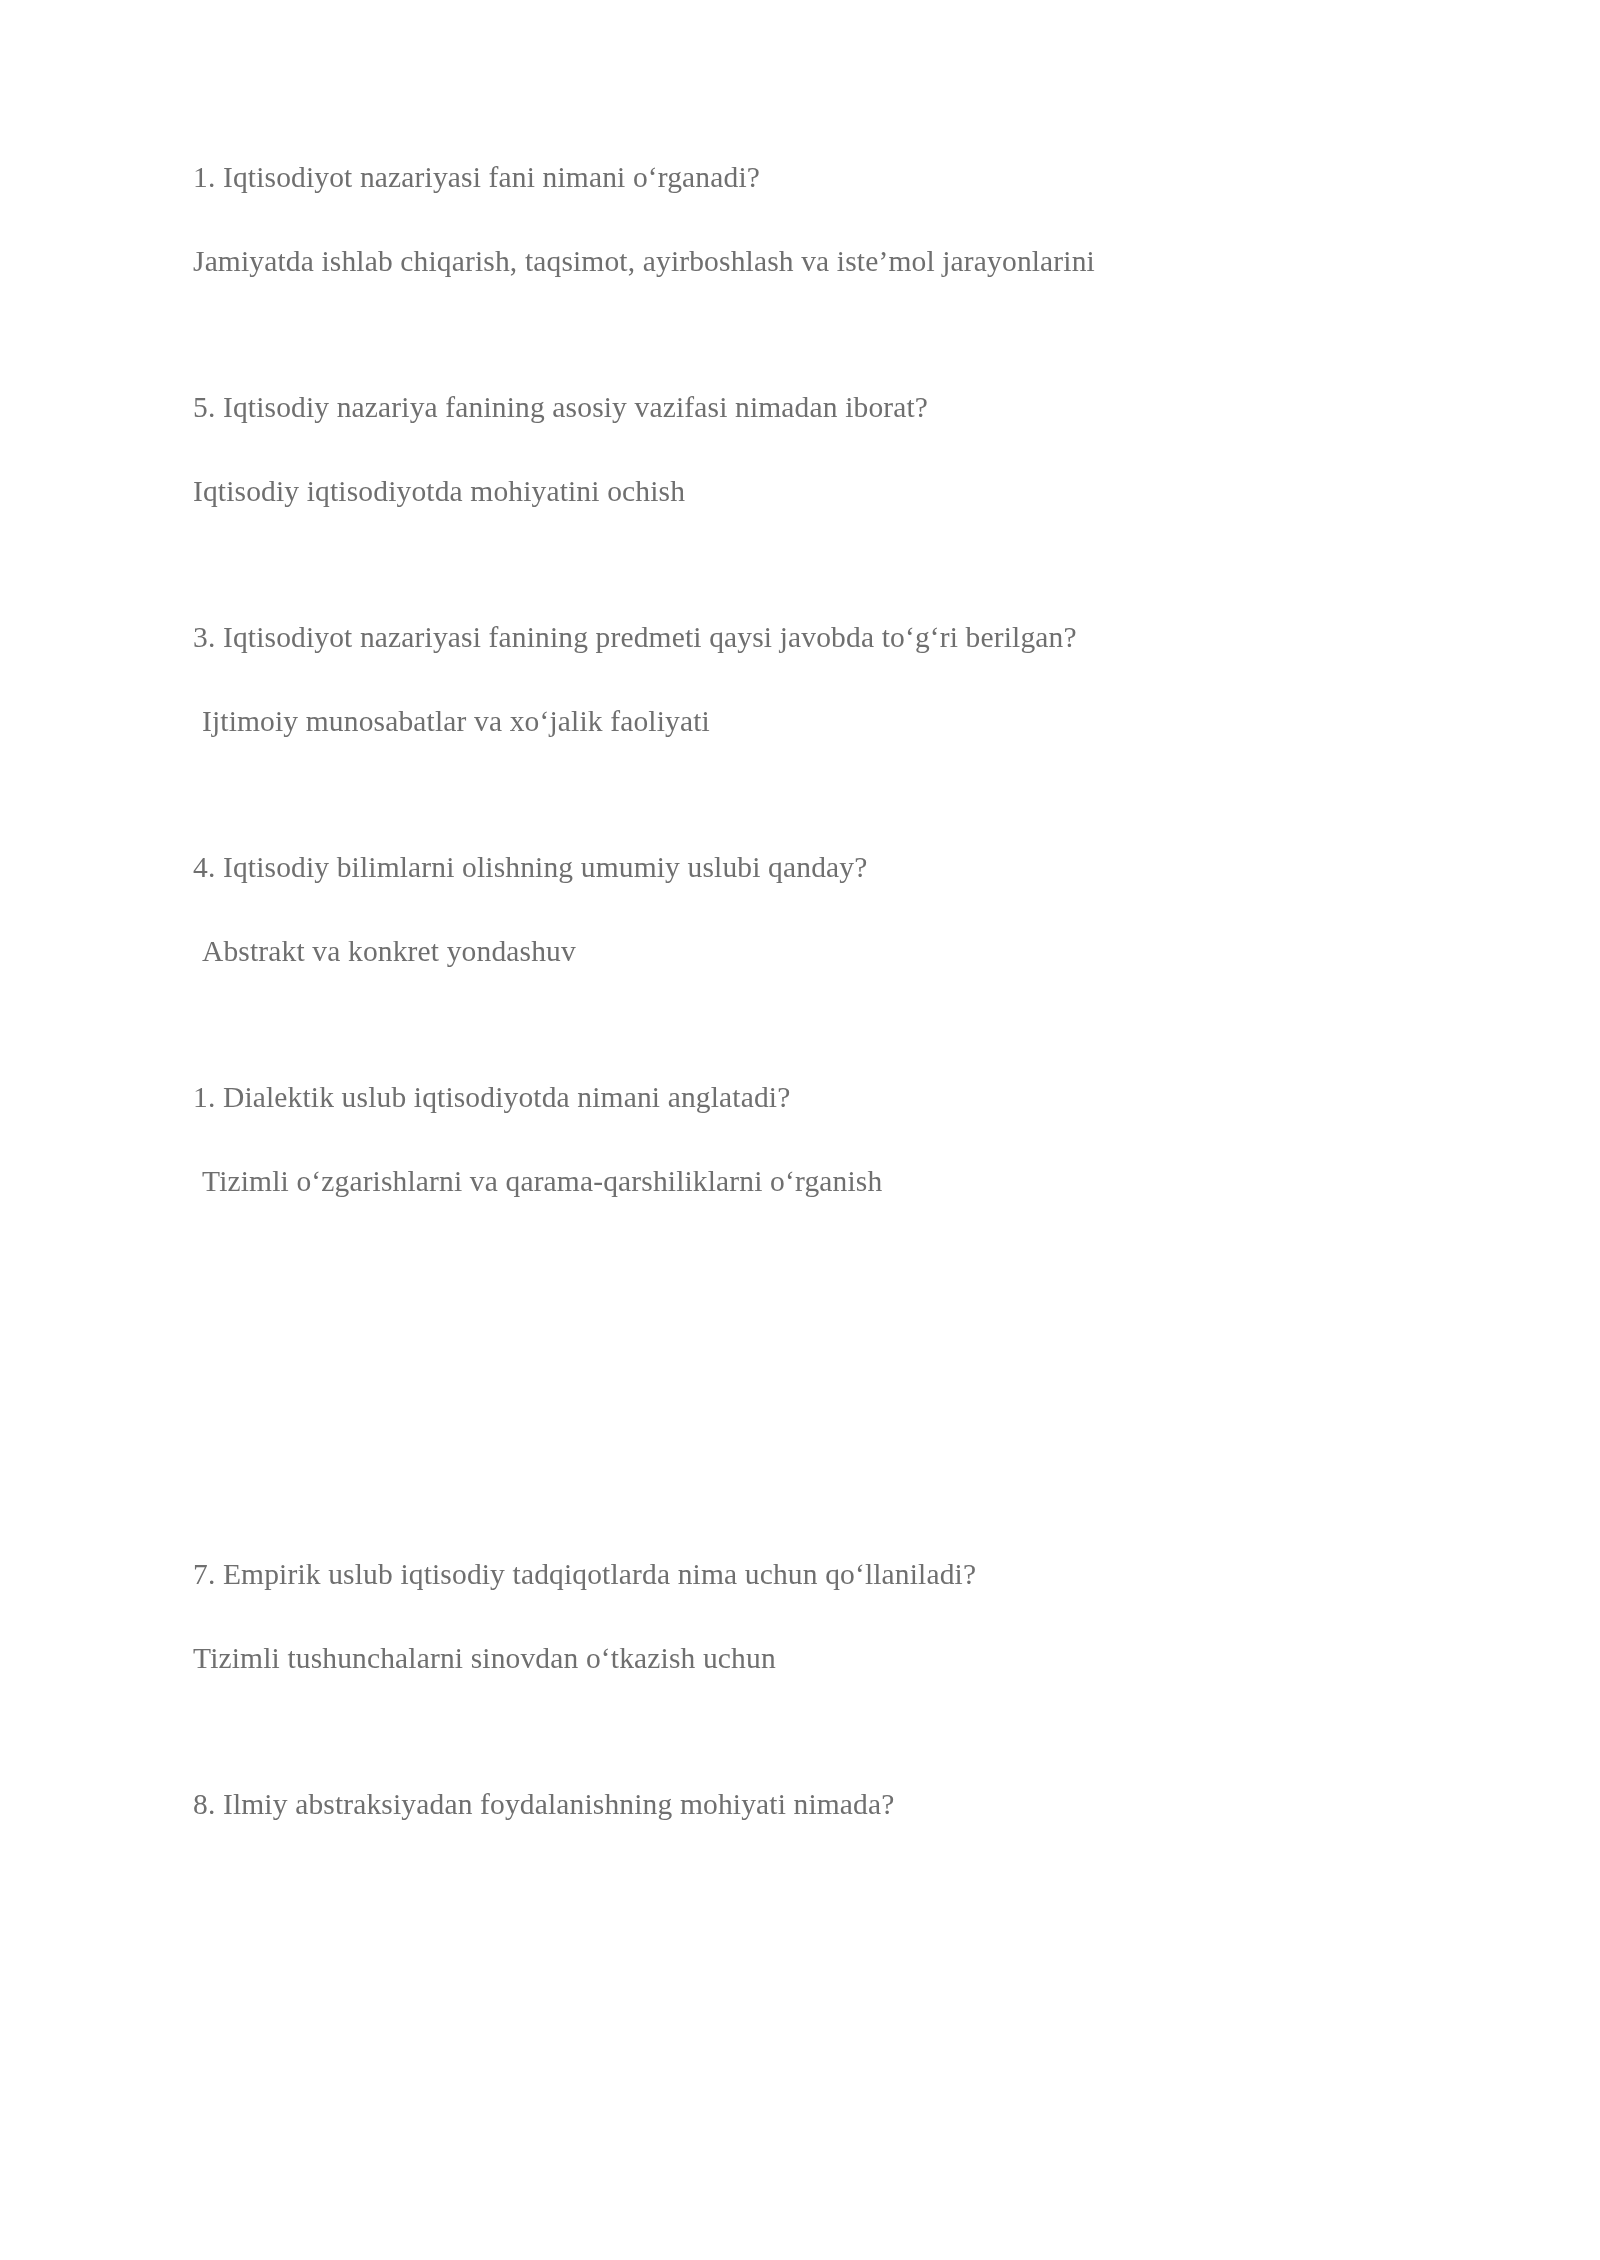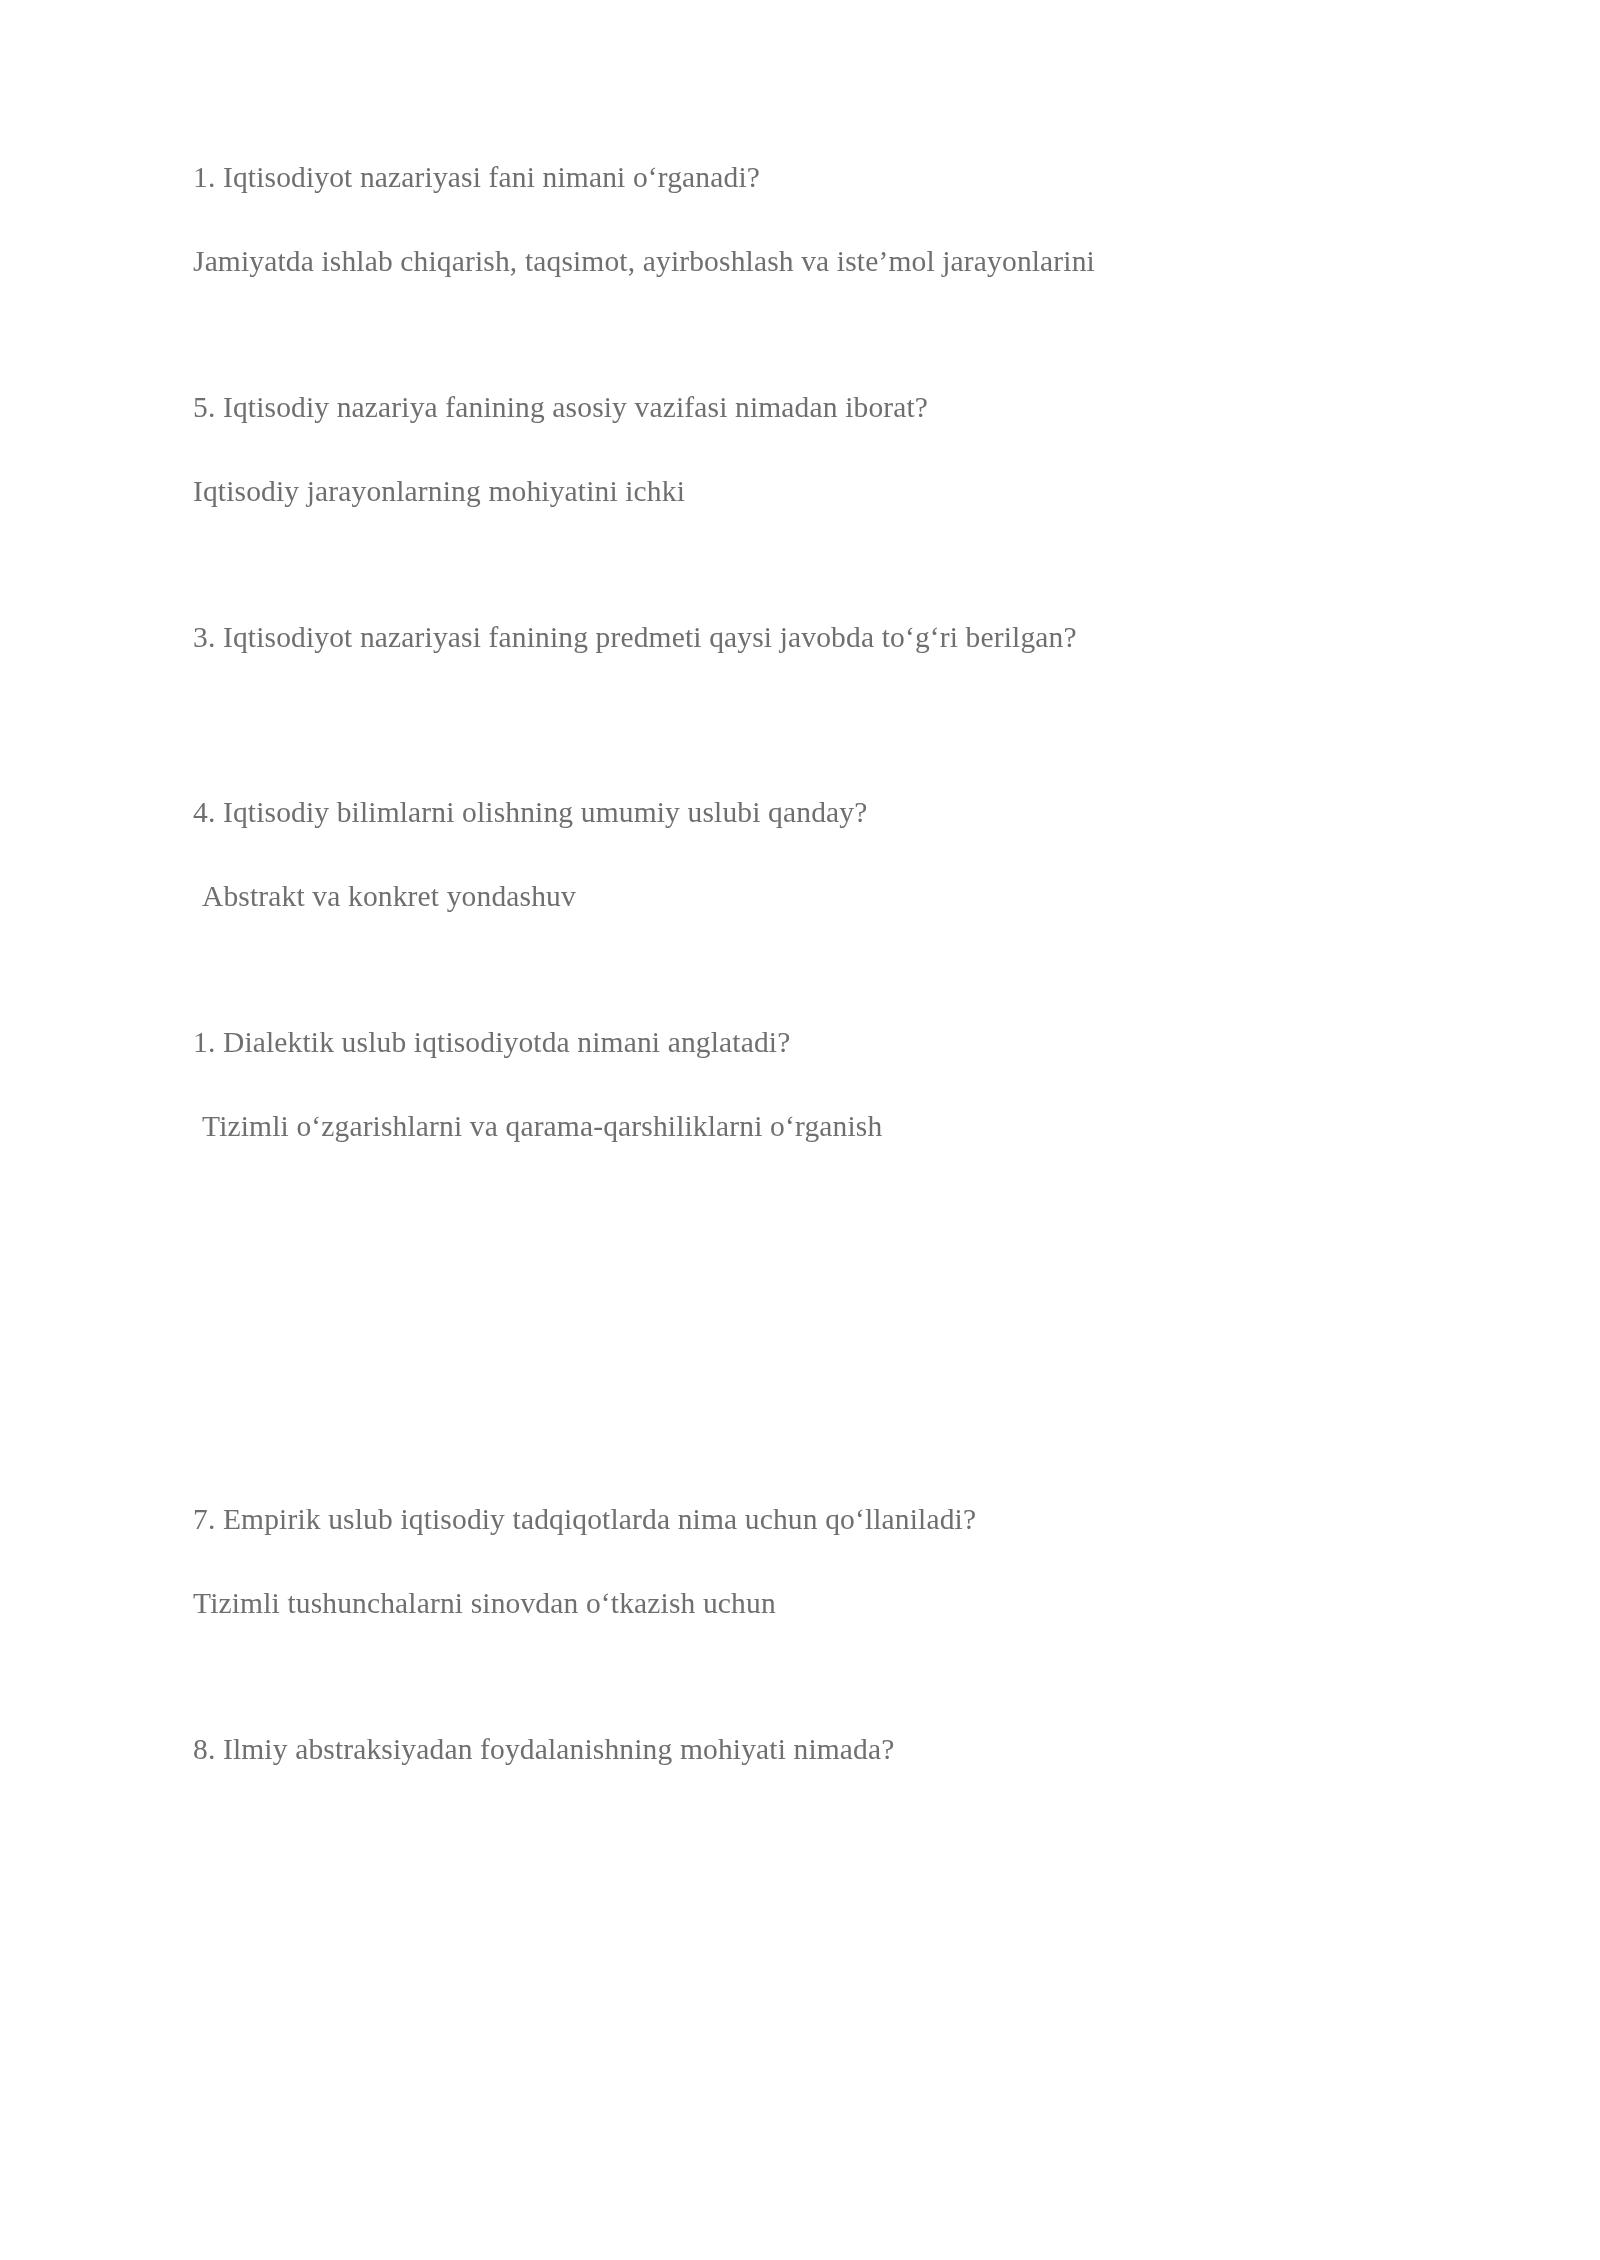--- a/index.html
+++ b/index.html
@@ -72,27 +72,28 @@
     <div class="qa-block">
       <p class="line question">1. Iqtisodiyot nazariyasi fani nimani o‘rganadi?</p>
       <div class="gap-sm"></div>
       <p class="line answer">Jamiyatda ishlab chiqarish, taqsimot, ayirboshlash va iste’mol jarayonlarini</p>
     </div>
     <div class="gap-block"></div>
 
     <div class="qa-block">
       <p class="line question">5. Iqtisodiy nazariya fanining asosiy vazifasi nimadan iborat?</p>
       <div class="gap-sm"></div>
-      <p class="line answer">Iqtisodiy jarayonlarning mohiyatini ichki</p>
+      <p class="line answer">Iqtisodiy iqtisodiyotda mohiyatini ochish</p>
     </div>
     <div class="gap-block"></div>
 
     <div class="qa-block">
       <p class="line question">3. Iqtisodiyot nazariyasi fanining predmeti qaysi javobda to‘g‘ri berilgan?</p>
       <div class="gap-sm"></div>
+      <p class="line answer indented">Ijtimoiy munosabatlar va xo‘jalik faoliyati</p>
     </div>
     <div class="gap-block"></div>
 
     <div class="qa-block">
       <p class="line question">4. Iqtisodiy bilimlarni olishning umumiy uslubi qanday?</p>
       <div class="gap-sm"></div>
       <p class="line answer indented">Abstrakt va konkret yondashuv</p>
     </div>
     <div class="gap-block"></div>
 

